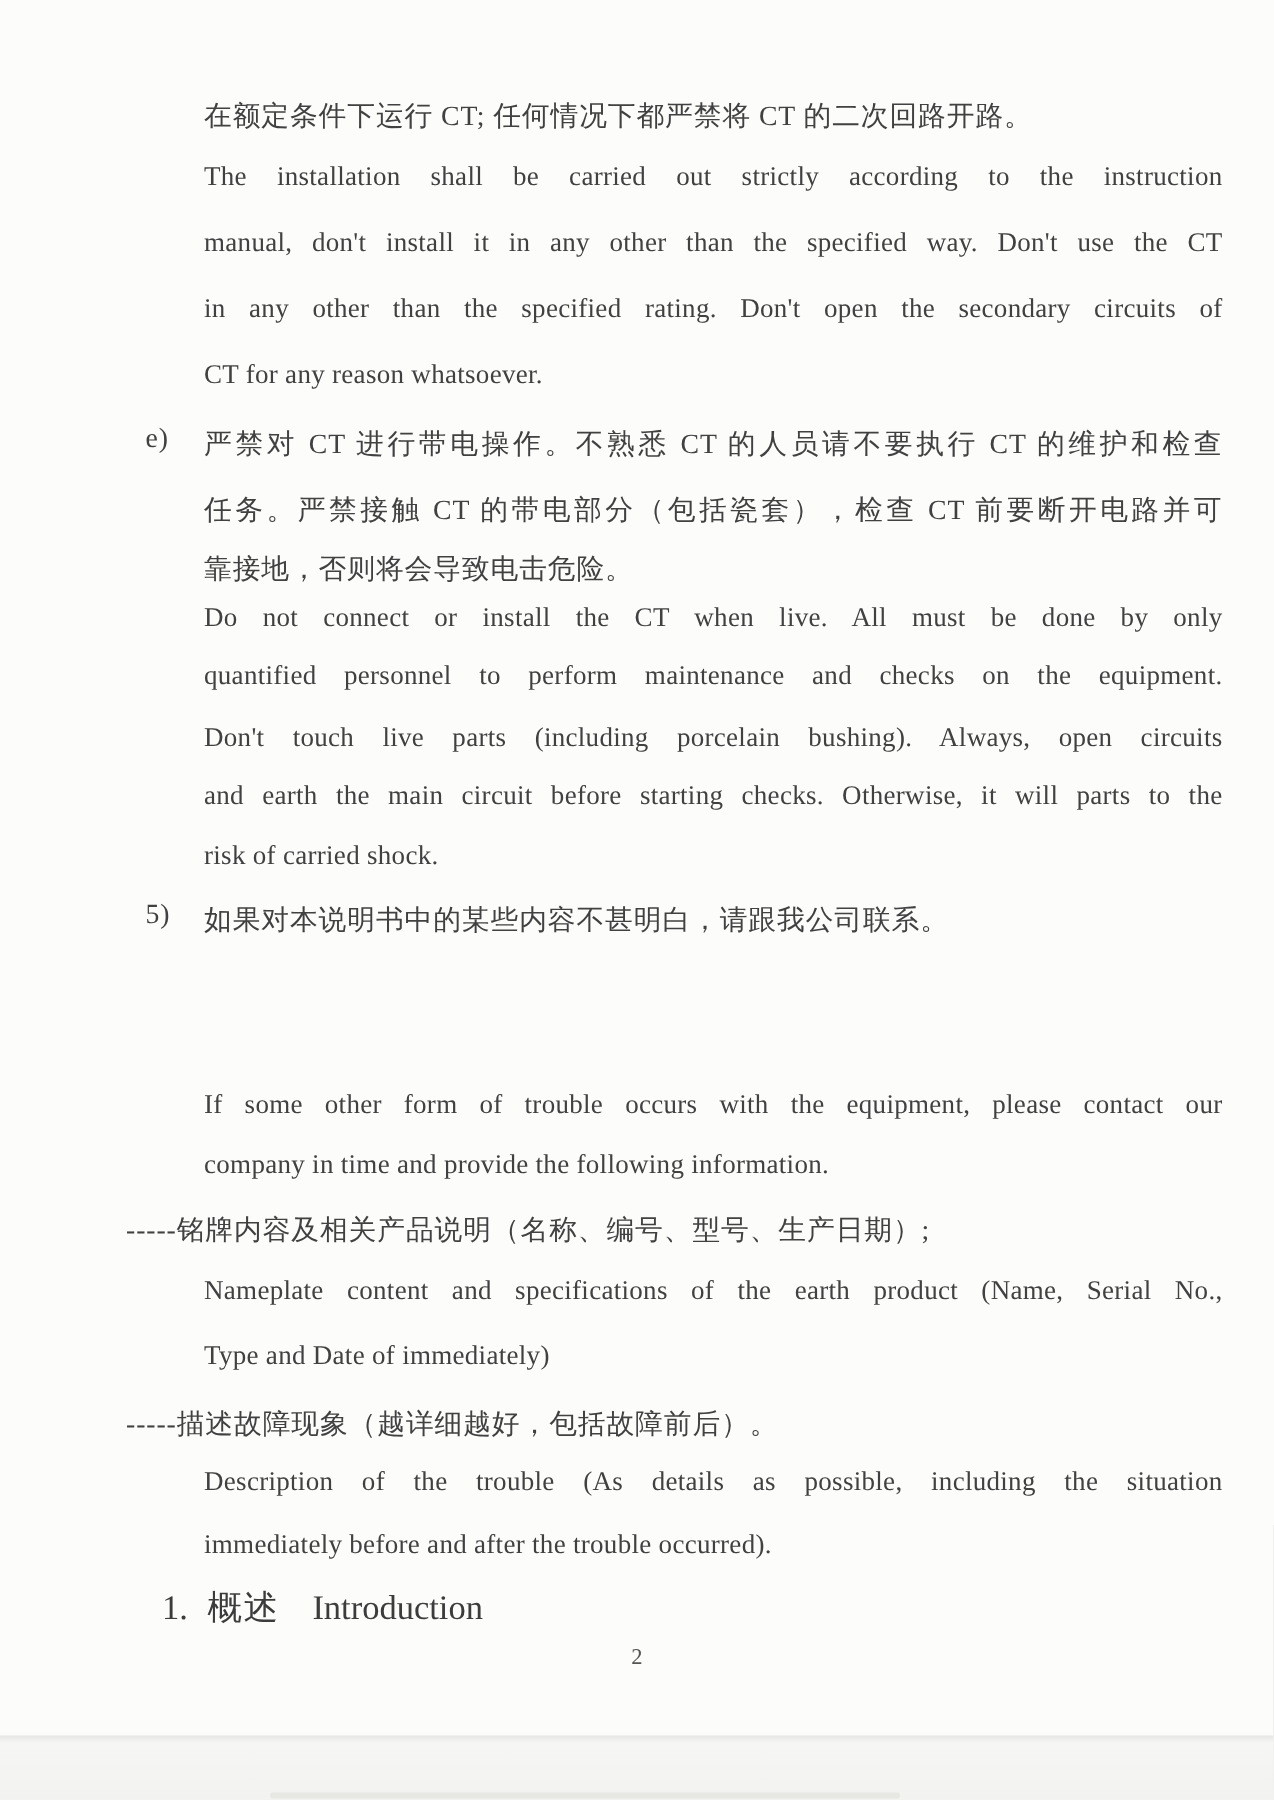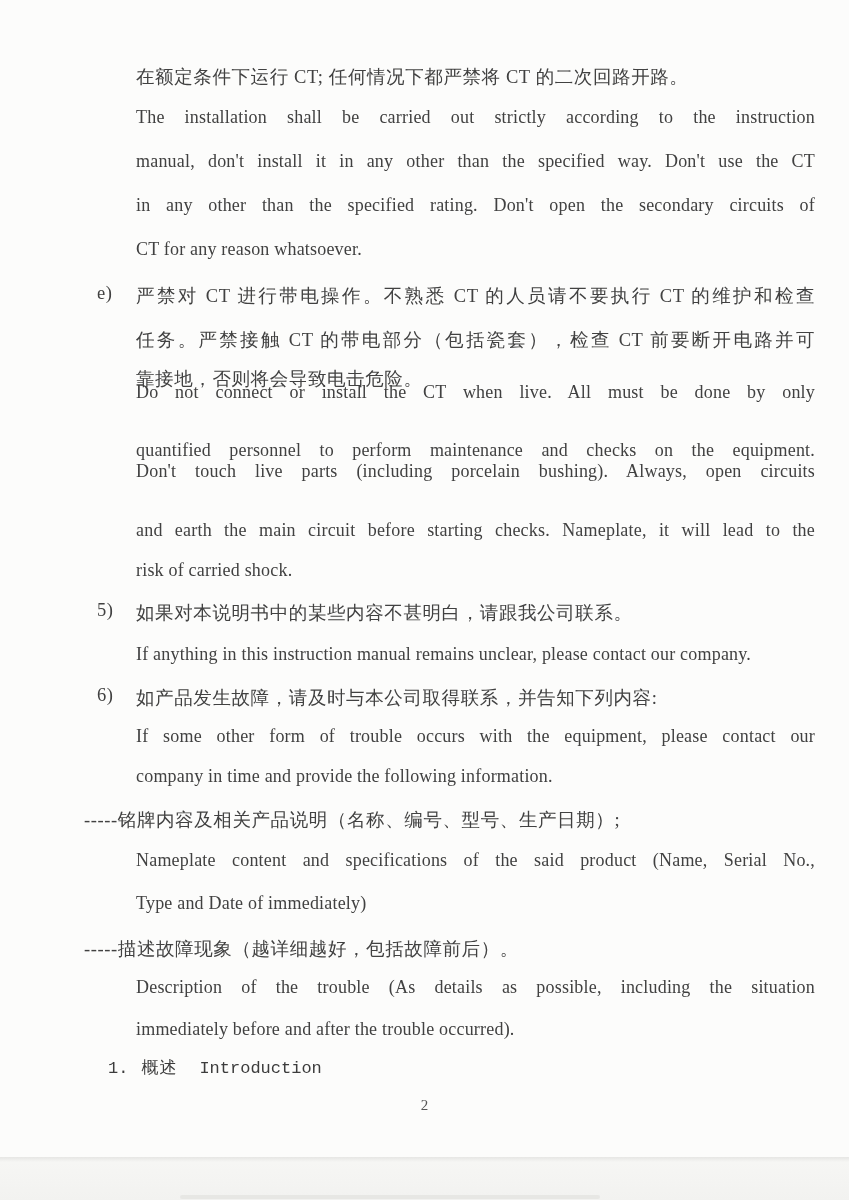--- a/index.html
+++ b/index.html
@@ -44,22 +44,22 @@
     width: 679px;
     white-space: normal;
     text-align: justify;
     text-align-last: justify;
   }
   .heading {
     position: absolute;
     left: 108px;
     top: 1056px;
     margin: 0;
-    font-family: Liberation Mono, monospace;
-    font-size: 17px;
+    font-family: Liberation Serif, serif;
+    font-size: 23px;
     color: #3c3c3c;
     white-space: nowrap;
   }
   .heading .num { margin-right: 13px; }
   .heading .cn-title { margin-right: 22px; letter-spacing: 1px; }
   .page-number {
     position: absolute;
     top: 1097px;
     left: 0;
     width: 849px;
@@ -96,35 +96,33 @@
 
   <p class="line en just" style="top:107px"><span class="t">The installation shall be carried out strictly according to the instruction</span></p>
   <p class="line en just" style="top:151px"><span class="t">manual, don't install it in any other than the specified way. Don't use the CT</span></p>
   <p class="line en just" style="top:195px"><span class="t">in any other than the specified rating. Don't open the secondary circuits of</span></p>
   <p class="line en" style="top:239px"><span class="t">CT for any reason whatsoever.</span></p>
 
   <p class="line cn just marked" style="top:283px"><span class="marker">e)</span><span class="t">严禁对 CT 进行带电操作。不熟悉 CT 的人员请不要执行 CT 的维护和检查</span></p>
   <p class="line cn just" style="top:327px"><span class="t">任务。严禁接触 CT 的带电部分（包括瓷套），检查 CT 前要断开电路并可</span></p>
   <p class="line cn" style="top:366px"><span class="t">靠接地，否则将会导致电击危险。</span></p>
 
-  <p class="line en just" style="top:382px"><span class="t">Do not connect or install the CT when live. All must be done by only</span></p>
+  <p class="line en just" style="top:401px"><span class="t">Do not connect or install the CT when live. All must be done by only</span></p>
   <p class="line en just" style="top:440px"><span class="t">quantified personnel to perform maintenance and checks on the equipment.</span></p>
-  <p class="line en just" style="top:461px"><span class="t">Don't touch live parts (including porcelain bushing). Always, open circuits</span></p>
-  <p class="line en just" style="top:520px"><span class="t">and earth the main circuit before starting checks. Nameplate, it will lead to the</span></p>
+  <p class="line en just" style="top:481px"><span class="t">Don't touch live parts (including porcelain bushing). Always, open circuits</span></p>
+  <p class="line en just" style="top:520px"><span class="t">and earth the main circuit before starting checks. Otherwise, it will parts to the</span></p>
   <p class="line en" style="top:560px"><span class="t">risk of carried shock.</span></p>
 
   <p class="line cn marked" style="top:600px"><span class="marker">5)</span><span class="t">如果对本说明书中的某些内容不甚明白，请跟我公司联系。</span></p>
-  <p class="line en" style="top:644px"><span class="t">If anything in this instruction manual remains unclear, please contact our company.</span></p>
 
-  <p class="line cn marked" style="top:685px"><span class="marker">6)</span><span class="t">如产品发生故障，请及时与本公司取得联系，并告知下列内容:</span></p>
   <p class="line en just" style="top:726px"><span class="t">If some other form of trouble occurs with the equipment, please contact our</span></p>
   <p class="line en" style="top:766px"><span class="t">company in time and provide the following information.</span></p>
 
   <p class="line cn dash" style="top:807px"><span class="t">-----铭牌内容及相关产品说明（名称、编号、型号、生产日期）;</span></p>
-  <p class="line en just" style="top:850px"><span class="t">Nameplate content and specifications of the said product (Name, Serial No.,</span></p>
+  <p class="line en just" style="top:850px"><span class="t">Nameplate content and specifications of the earth product (Name, Serial No.,</span></p>
   <p class="line en" style="top:893px"><span class="t">Type and Date of immediately)</span></p>
 
   <p class="line en just" style="top:977px"><span class="t">Description of the trouble (As details as possible, including the situation</span></p>
   <p class="line cn dash" style="top:936px"><span class="t">-----描述故障现象（越详细越好，包括故障前后）。</span></p>
   <p class="line en" style="top:1019px"><span class="t">immediately before and after the trouble occurred).</span></p>
 
   <p class="heading"><span class="num">1.</span><span class="cn-title">概述</span><span class="en-title">Introduction</span></p>
 
   <div class="page-number">2</div>
 

